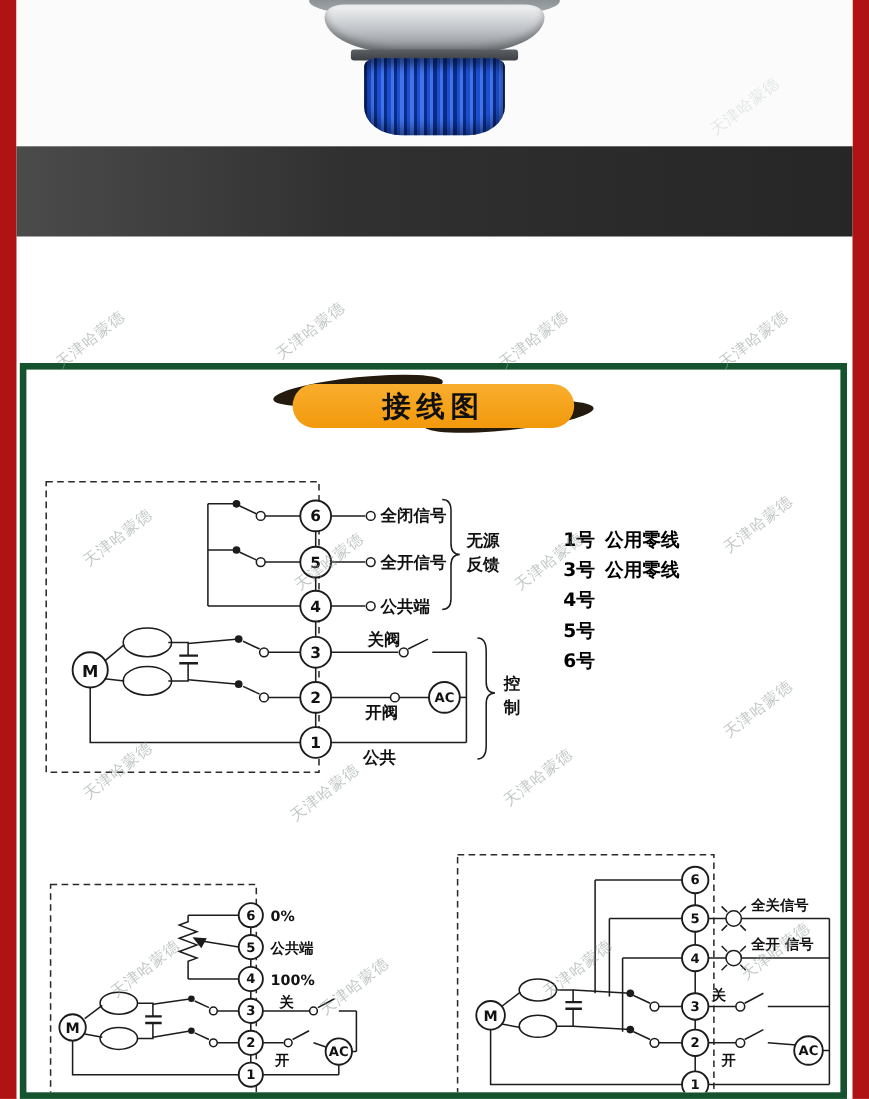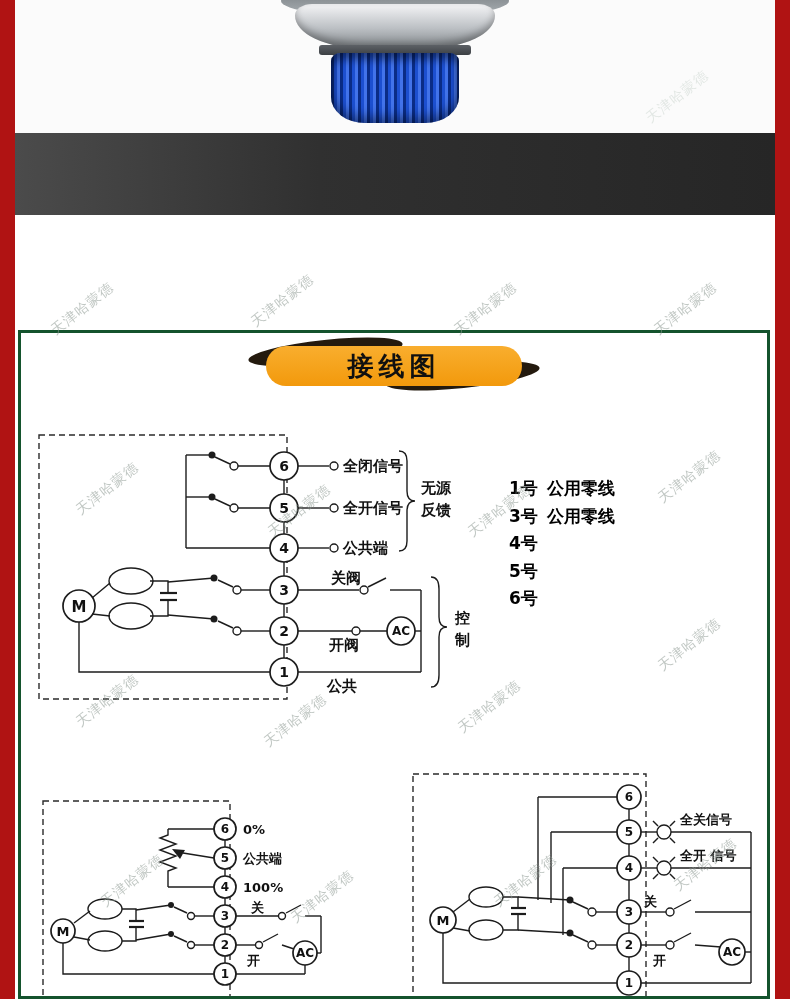--- a/index.html
+++ b/index.html
@@ -19,21 +19,21 @@
           background:linear-gradient(180deg,#5d6166,#3c4044);border-radius:3px;}
   .blue-grip{position:absolute;left:50%;transform:translateX(-50%);top:53px;width:128px;height:70px;
              background:repeating-linear-gradient(90deg,#0a2c86 0 3px,#1c4fd0 3px 6px,#4273ea 6px 9px);
              border-radius:10px 10px 34px 34px/8px 8px 26px 26px;
              box-shadow:inset 0 7px 9px rgba(0,0,0,.45),inset 0 -7px 11px rgba(0,0,0,.4);}
   .band{position:absolute;left:0;top:133px;width:760px;height:82px;
         background:linear-gradient(90deg,#4b4b4b,#303030 40%,#262626);}
 
   
   .card{position:absolute;left:3px;top:330px;width:752px;height:669px;background:#fff;
-        border:3px solid #14532d;box-sizing:border-box;overflow:hidden;}
+        border:6px solid #14532d;box-sizing:border-box;overflow:hidden;}
 
   .banner{position:absolute;left:50%;top:6px;transform:translateX(-50%);width:300px;height:52px;}
   .swoosh{position:absolute;background:#241a0e;border-radius:50%;}
   .swoosh.left{left:4px;top:1px;width:155px;height:24px;transform:rotate(-6deg);}
   .swoosh.right{right:4px;bottom:3px;width:155px;height:24px;transform:rotate(-6deg);}
   .pill{position:absolute;left:22px;right:22px;top:7px;height:40px;z-index:2;
         background:linear-gradient(180deg,#f9ae2e,#f2990c);border-radius:20px;
         display:flex;align-items:center;justify-content:center;}
   .pill span{font-size:26px;font-weight:700;letter-spacing:5px;color:#101010;}
 

